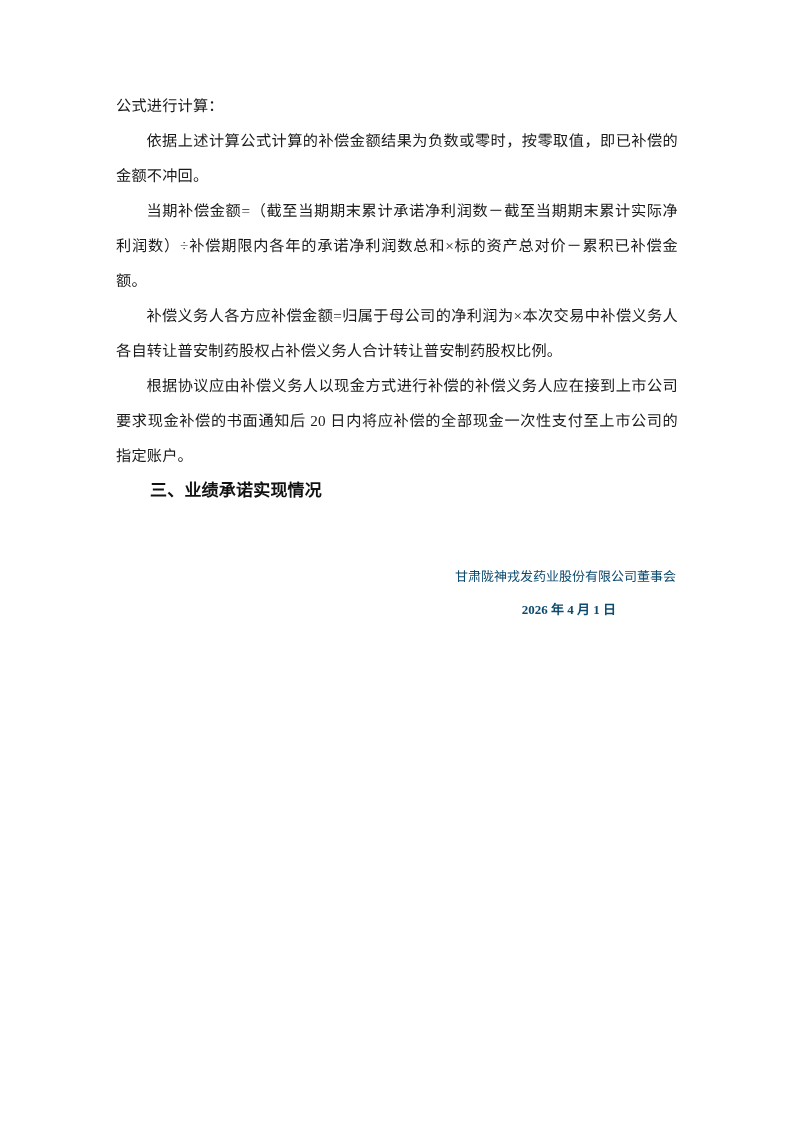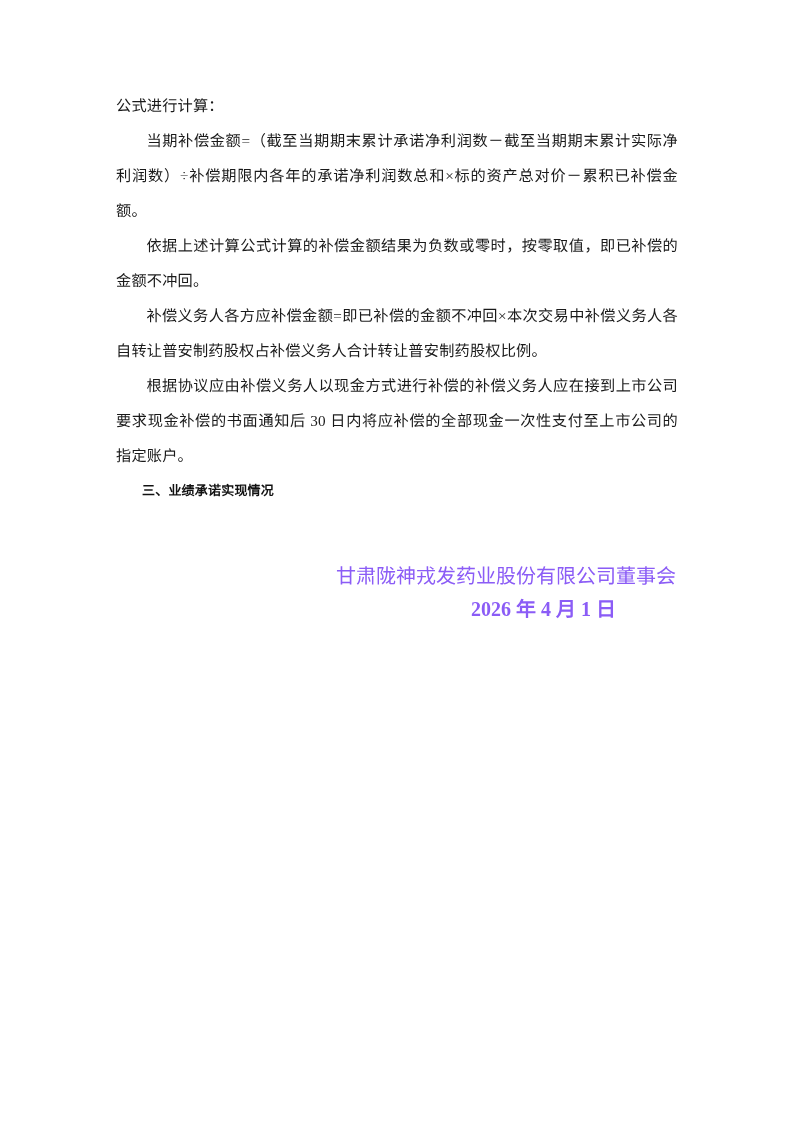--- a/index.html
+++ b/index.html
@@ -30,59 +30,59 @@
     text-align: justify;
     text-justify: inter-ideograph;
     margin: 0;
     letter-spacing: 0.2px;
   }
   .indent {
     text-indent: 2em;
   }
   .heading {
     font-family: "Liberation Serif", "DejaVu Serif", serif;
-    font-size: 13px;
+    font-size: 17px;
     line-height: 35px;
     color: #111111;
     font-weight: bold;
     text-indent: 2em;
     margin: 0;
     letter-spacing: 0.2px;
   }
   .sig-block {
     margin-top: 52px;
     font-family: "Liberation Serif", "DejaVu Serif", serif;
-    font-size: 20px;
+    font-size: 13px;
     line-height: 33px;
-    color: #8b5cf6;
+    color: #0c4a6e;
     text-align: right;
   }
   .sig-line-1 {
     padding-right: 2px;
   }
   .sig-line-2 {
     padding-right: 62px;
     font-weight: bold;
   }
 </style>
 </head>
 <body>
 
 <div class="page">
   <div class="content">
 
     <p class="para">公式进行计算：</p>
 
+    <p class="para indent">依据上述计算公式计算的补偿金额结果为负数或零时，按零取值，即已补偿的金额不冲回。</p>
+
     <p class="para indent">当期补偿金额=（截至当期期末累计承诺净利润数－截至当期期末累计实际净利润数）÷补偿期限内各年的承诺净利润数总和×标的资产总对价－累积已补偿金额。</p>
 
-    <p class="para indent">依据上述计算公式计算的补偿金额结果为负数或零时，按零取值，即已补偿的金额不冲回。</p>
+    <p class="para indent">补偿义务人各方应补偿金额=归属于母公司的净利润为×本次交易中补偿义务人各自转让普安制药股权占补偿义务人合计转让普安制药股权比例。</p>
 
-    <p class="para indent">补偿义务人各方应补偿金额=即已补偿的金额不冲回×本次交易中补偿义务人各自转让普安制药股权占补偿义务人合计转让普安制药股权比例。</p>
-
-    <p class="para indent">根据协议应由补偿义务人以现金方式进行补偿的补偿义务人应在接到上市公司要求现金补偿的书面通知后 30 日内将应补偿的全部现金一次性支付至上市公司的指定账户。</p>
+    <p class="para indent">根据协议应由补偿义务人以现金方式进行补偿的补偿义务人应在接到上市公司要求现金补偿的书面通知后 20 日内将应补偿的全部现金一次性支付至上市公司的指定账户。</p>
 
     <h2 class="heading">三、业绩承诺实现情况</h2>
 
 
     <div class="sig-block">
       <div class="sig-line-1">甘肃陇神戎发药业股份有限公司董事会</div>
       <div class="sig-line-2">2026 年 4 月 1 日</div>
     </div>
 
   </div>

